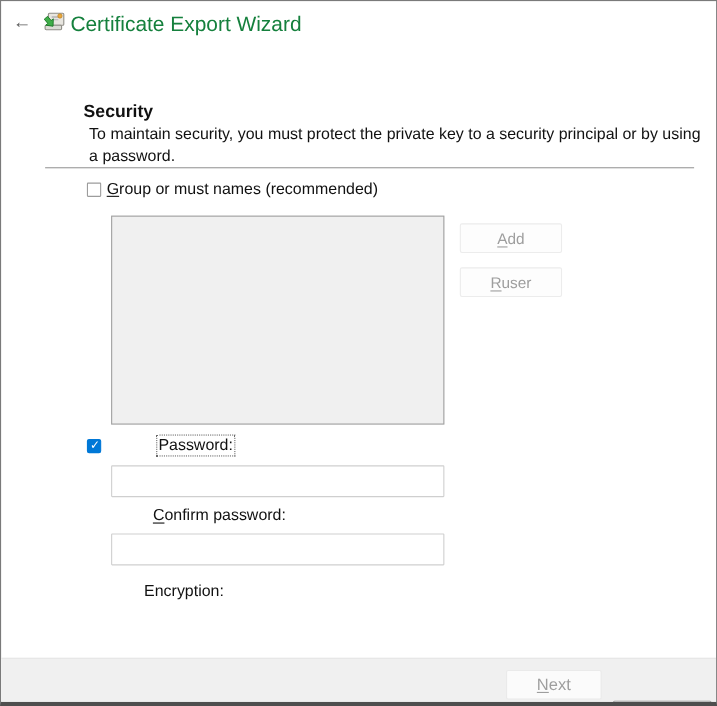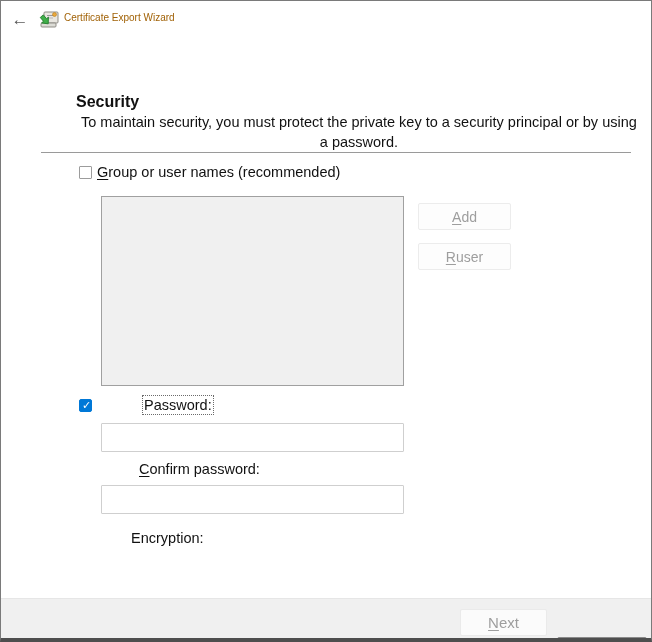--- a/index.html
+++ b/index.html
@@ -17,33 +17,33 @@
 
   
   .back-arrow{
     position:absolute; left:8px; top:8px;
     font-size:17px; color:#5a5a5a; width:22px; height:22px;
     text-align:center; line-height:22px;
   }
   .title-icon{ position:absolute; left:37px; top:9px; width:22px; height:20px; }
   .window-title{
     position:absolute; left:63px; top:11px;
-    font-size:10px; color:#a16207;
+    font-size:19px; color:#15803d;
   }
 
   
   .section-heading{
     position:absolute; left:55px; top:92px;
     font-size:16px; font-weight:bold; color:#111;margin-left:20px;
   }
   .section-desc{
     position:absolute; left:80px; top:111px;
     font-size:14.5px; color:#111; line-height:20px;
   }
-  .section-desc span{ display:block;text-align:center; }
+  .section-desc span{ display:block; }
   .divider{
     position:absolute; left:40px; top:151px; width:590px; height:0;
     border-top:1px solid #9a9a9a;
   }
 
   
   .checkbox-row{ position:absolute; display:flex; align-items:center; }
   .cb{
     width:13px; height:13px; flex:0 0 13px;
     border:1px solid #9c9c9c; background:#fff; border-radius:1px;
@@ -148,21 +148,21 @@
 
   <div class="section-heading">Security</div>
   <div class="section-desc">
     <span>To maintain security, you must protect the private key to a security principal or by using</span>
     <span>a password.</span>
   </div>
   <div class="divider"></div>
 
   <div class="checkbox-row row-group">
     <span class="cb"></span>
-    <span class="cb-label"><span class="u">G</span><span>roup or user names (recommended)</span></span>
+    <span class="cb-label"><span class="u">G</span><span>roup or must names (recommended)</span></span>
   </div>
 
   <div class="listbox"></div>
 
   <div class="side-btn btn-add">
       <span class="u">A</span>
       <span>dd</span>
     </div>
   <div class="side-btn btn-remove">
       <span class="u">R</span>

